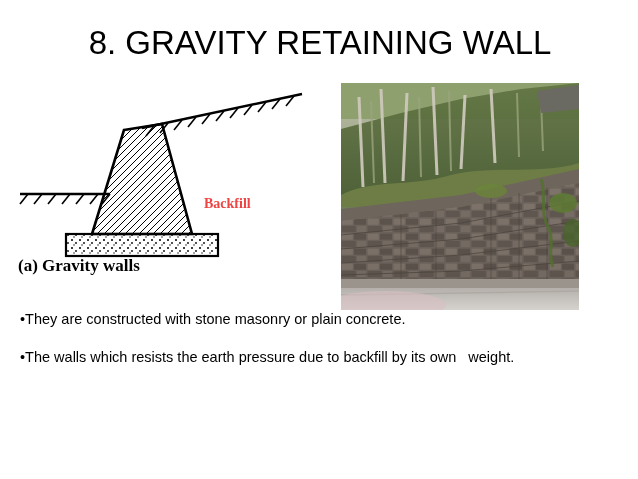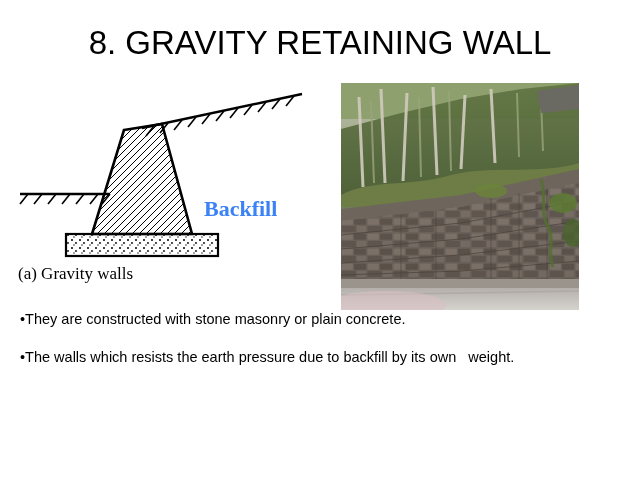--- a/index.html
+++ b/index.html
@@ -42,34 +42,34 @@
     position: absolute;
     left: 14px;
     top: 86px;
     width: 320px;
     height: 200px;
   }
   .diagram svg { display: block; }
   .diagram-caption {
     position: absolute;
     left: 18px;
-    top: 264px;
+    top: 256px;
     font-family: "Liberation Serif", serif;
-    font-weight: normal;
+    font-weight: bold;
     font-size: 17px;
     color: #000000;
   }
   .backfill-label {
     position: absolute;
     left: 190px;
     top: 110px;
     font-family: "Liberation Serif", serif;
     font-weight: bold;
-    font-size: 22px;
-    color: #3b82f6;
+    font-size: 14px;
+    color: #ef4444;
   }
 
   
   .photo {
     position: absolute;
     left: 341px;
     top: 83px;
     width: 238px;
     height: 227px;
     overflow: hidden;

